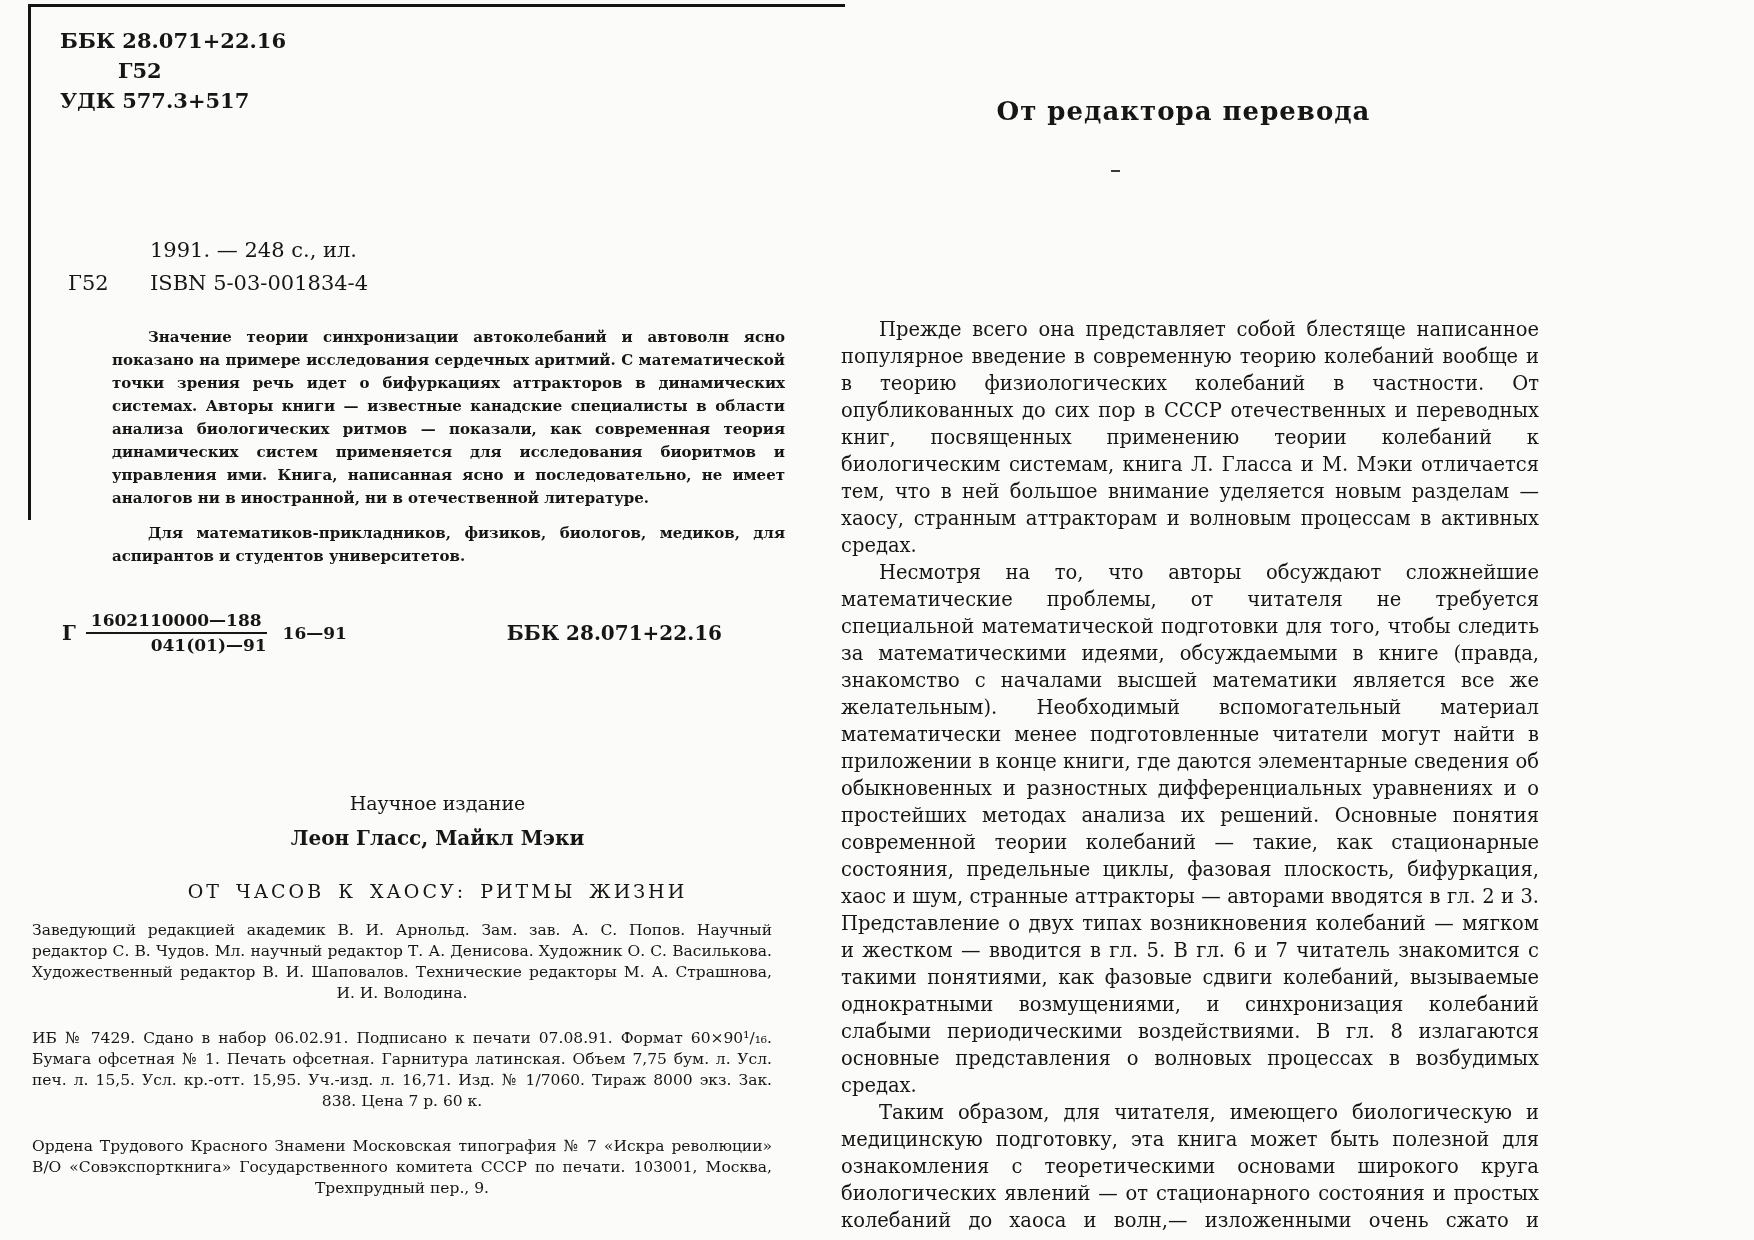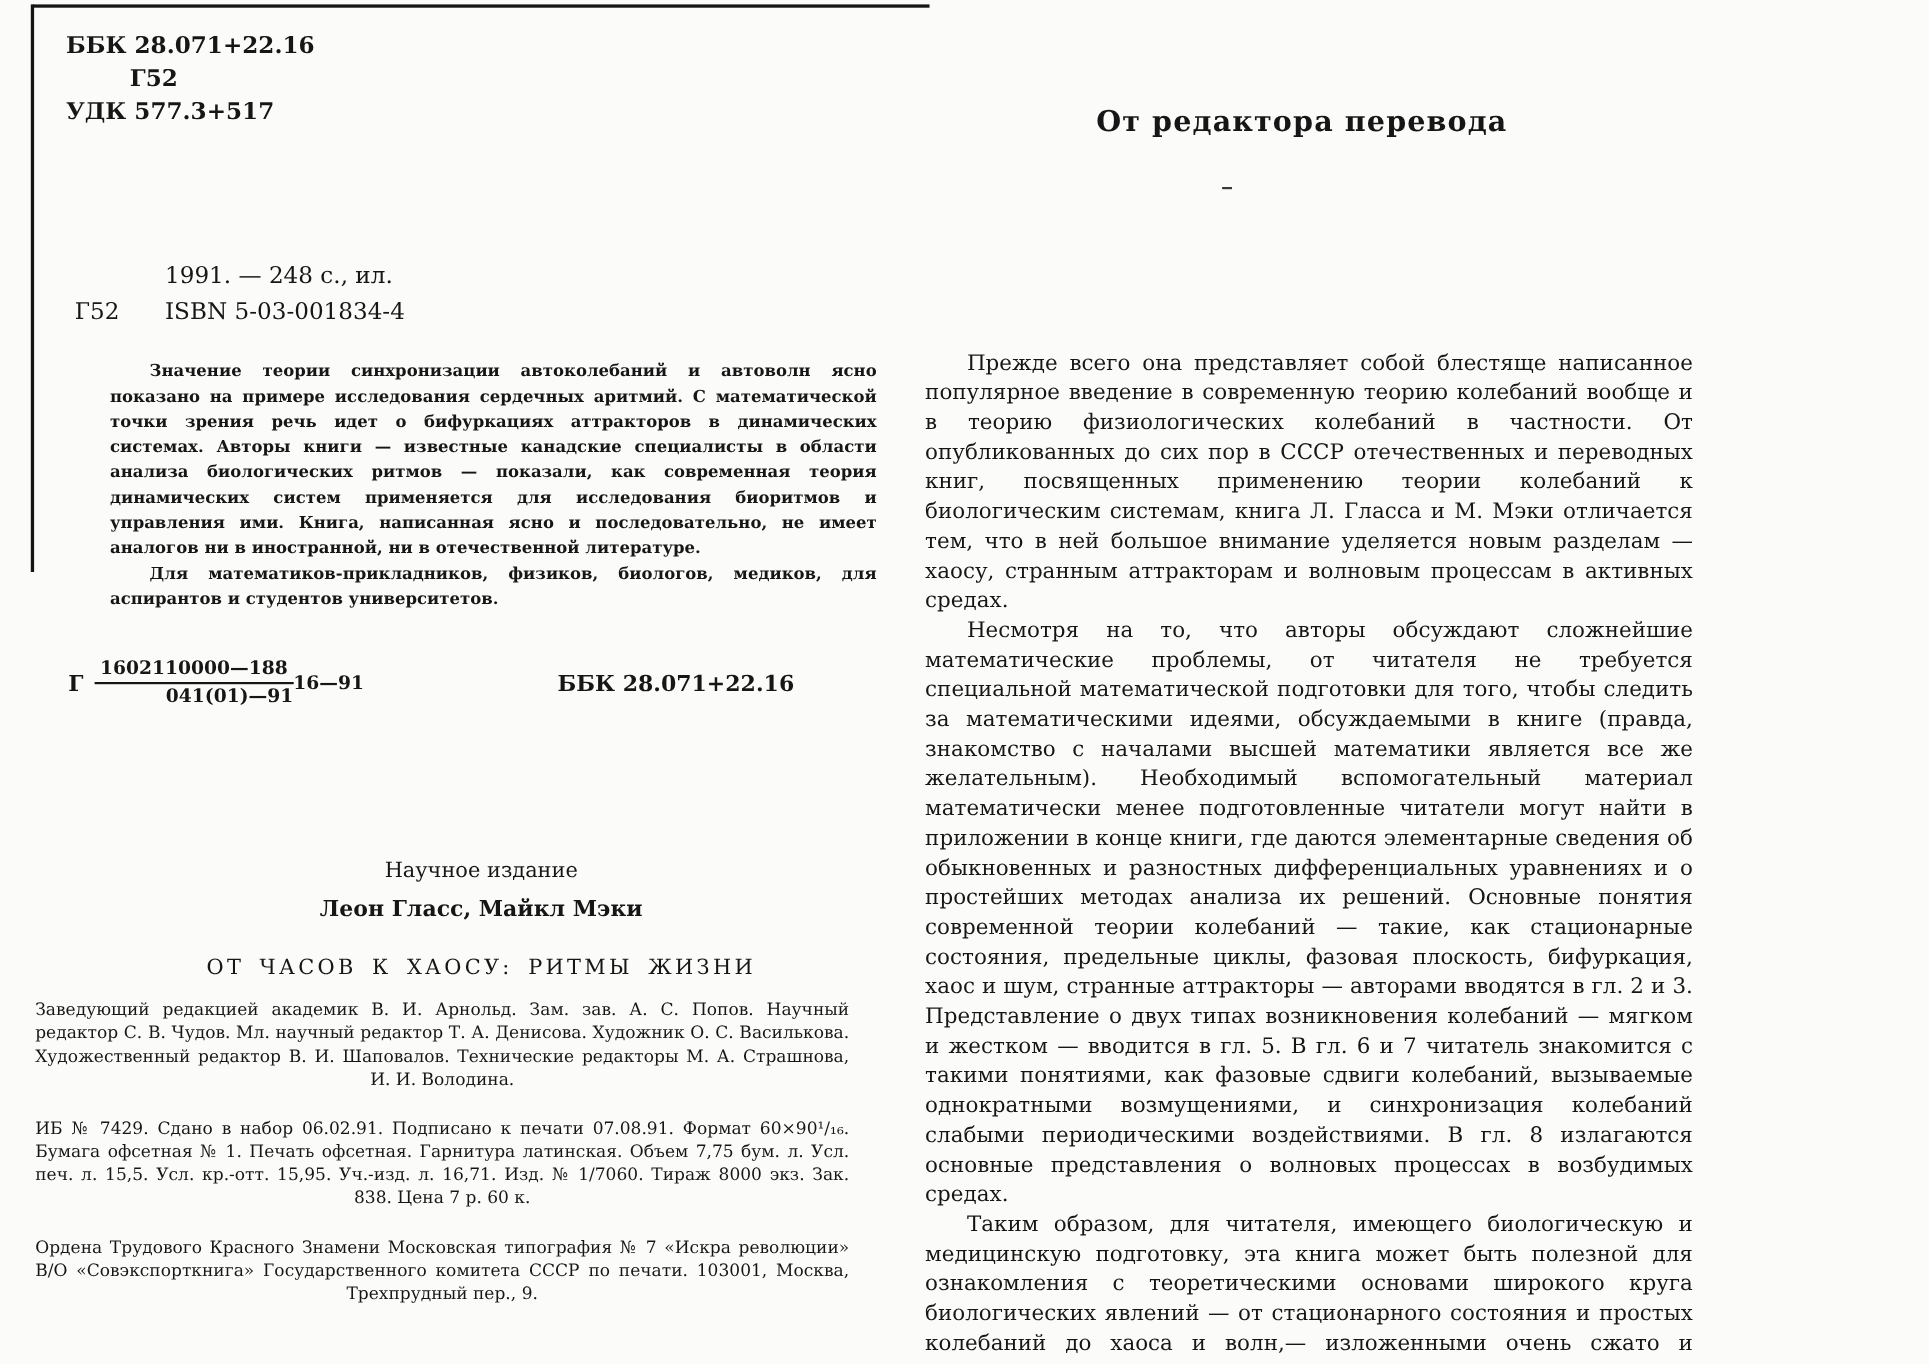--- a/index.html
+++ b/index.html
@@ -24,29 +24,29 @@
   .bbk-block .indent { padding-left: 58px; }
 
   .catalog-card { margin-top: 118px; position: relative; font-size: 21px; line-height: 33px; }
   .catalog-authors { margin-left: 85px; font-weight: bold; }
   .catalog-code { position: absolute; left: 38px; top: 33px; }
   .catalog-text { margin-left: 120px; }
   .catalog-text .first { text-indent: 40px; }
 
   .annotation { margin: 26px 0 0 70px; width: 697px; font-size: 15px; font-weight: bold;
     line-height: 23px; text-align: justify; }
-  .annotation p { margin: 0; text-indent: 36px; }
+  .annotation p { margin: 12px; text-indent: 36px; }
 
   .catnum-row { margin: 42px 0 0 32px; display: flex; align-items: center; width: 690px;
     font-weight: bold; }
   .catnum-letter { font-size: 20px; margin-right: 10px; }
   .frac { display: inline-block; text-align: right; font-size: 17px; line-height: 21px; }
   .frac .num { display: block; border-bottom: 2px solid #161616; padding: 0 5px 1px; }
   .frac .den { display: block; padding-top: 1px; }
-  .catnum-suffix { font-size: 17px; margin-left: 0; }
+  .catnum-suffix { font-size: 17px; margin-left: 16px; }
   .catnum-bbk { margin-left: auto; margin-right: 30px; font-size: 20px; }
 
   .edition { margin-top: 136px; text-align: center; }
   .edition-type { font-size: 19px; }
   .edition-authors { font-size: 20px; font-weight: bold; margin-top: 12px; }
   .edition-title { font-size: 19px; margin-top: 30px; letter-spacing: 3px; word-spacing: 5px; }
 
   .small-par { margin: 24px 0 0 2px; width: 740px; font-size: 15.5px; line-height: 21px;
     text-align: justify; text-align-last: center; }
   .small-par.first-small { margin-top: 18px; }

